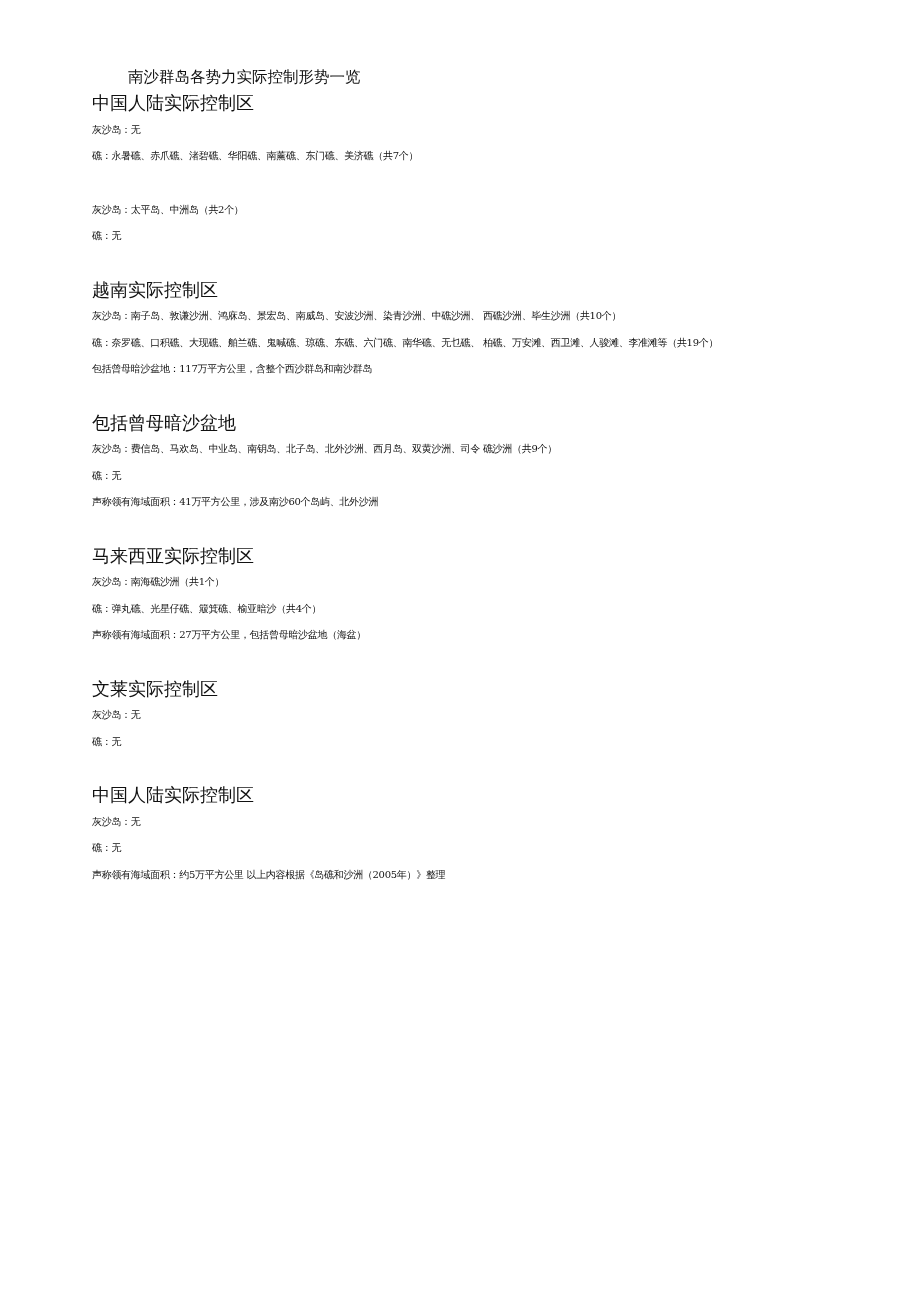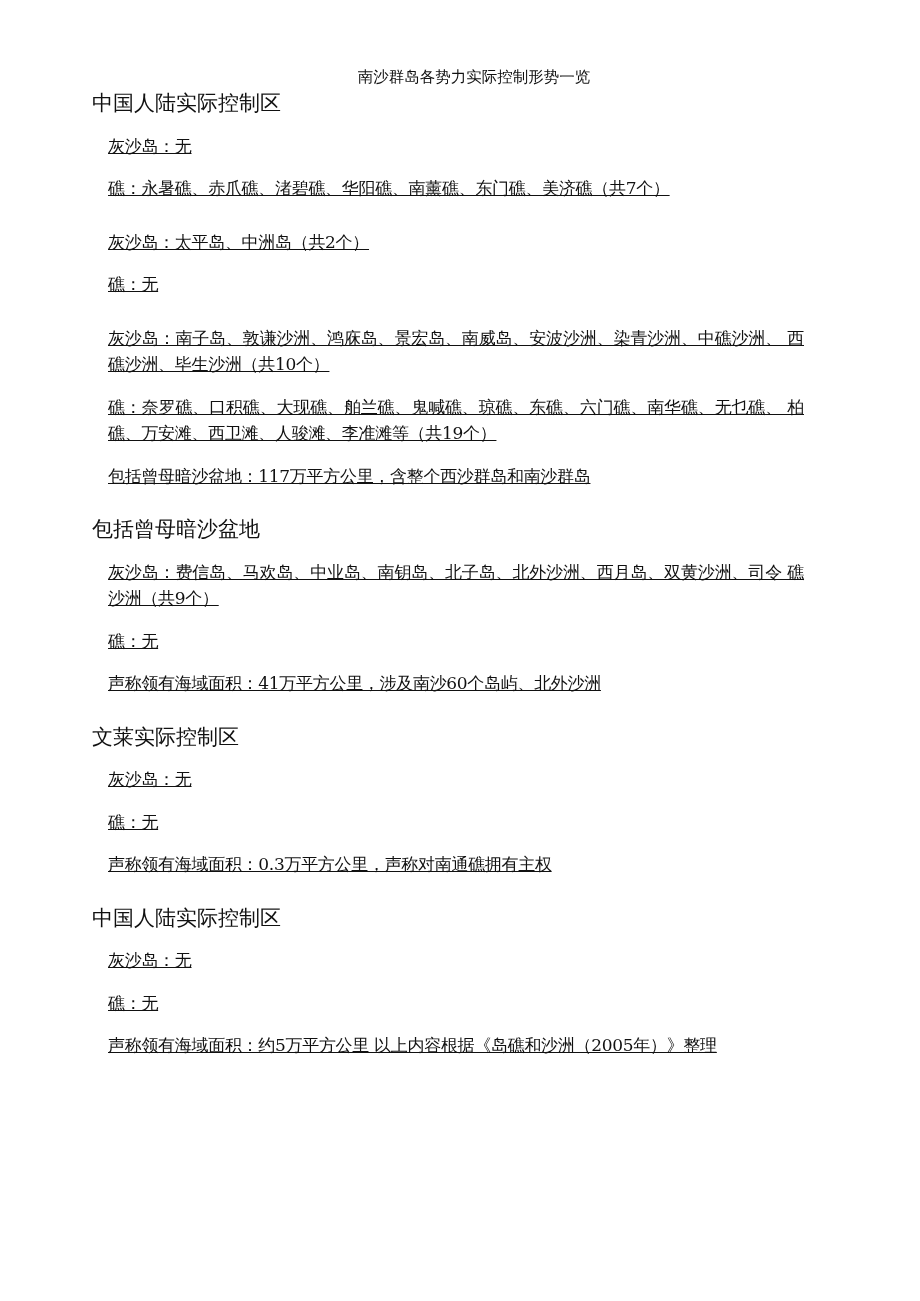--- a/index.html
+++ b/index.html
@@ -15,43 +15,41 @@
       font-family: "DejaVu Serif", "Liberation Serif", serif;
       color: #111111;
     }
     .page {
       position: absolute;
       left: 92px;
       top: 64px;
       width: 728px;
     }
     .doc-title {
-      text-align: center;
       font-size: 15.5px;
       line-height: 26px;
       height: 26px;
       margin: 0;
       font-weight: normal;
       padding-left: 36px;
     }
     .section {
       margin: 0 0 27px 0;
     }
     .line {
-      font-size: 17px;
+      font-size: 10px;
       line-height: 26.5px;
-      margin: 16px;
+      margin: 0;
       text-align: justify;
       text-align-last: left;
       word-break: break-all;
       letter-spacing: -0.3px;
-      text-decoration: underline;
     }
     .heading {
-      font-size: 21px;
+      font-size: 18px;
       line-height: 26.5px;
       margin: 0;
       font-weight: normal;
     }
   </style>
 </head>
 <body>
 
 <div class="page">
   <h1 class="doc-title">南沙群岛各势力实际控制形势一览</h1>
@@ -61,38 +59,44 @@
     <p class="line">灰沙岛：无</p>
     <p class="line">礁：永暑礁、赤爪礁、渚碧礁、华阳礁、南薰礁、东门礁、美济礁（共7个）</p>
   </div>
 
   <div class="section">
     <p class="line">灰沙岛：太平岛、中洲岛（共2个）</p>
     <p class="line">礁：无</p>
   </div>
 
   <div class="section">
+    <h2 class="heading">越南实际控制区</h2>
     <p class="line">灰沙岛：南子岛、敦谦沙洲、鸿庥岛、景宏岛、南威岛、安波沙洲、染青沙洲、中礁沙洲、 西礁沙洲、毕生沙洲（共10个）</p>
     <p class="line">礁：奈罗礁、口积礁、大现礁、舶兰礁、鬼喊礁、琼礁、东礁、六门礁、南华礁、无乜礁、 柏礁、万安滩、西卫滩、人骏滩、李准滩等（共19个）</p>
     <p class="line">包括曾母暗沙盆地：117万平方公里，含整个西沙群岛和南沙群岛</p>
   </div>
 
   <div class="section">
     <h2 class="heading">包括曾母暗沙盆地</h2>
     <p class="line">灰沙岛：费信岛、马欢岛、中业岛、南钥岛、北子岛、北外沙洲、西月岛、双黄沙洲、司令 礁沙洲（共9个）</p>
     <p class="line">礁：无</p>
     <p class="line">声称领有海域面积：41万平方公里，涉及南沙60个岛屿、北外沙洲</p>
   </div>
 
+  <div class="section">
+    <h2 class="heading">马来西亚实际控制区</h2>
+    <p class="line">灰沙岛：南海礁沙洲（共1个）</p>
+    <p class="line">礁：弹丸礁、光星仔礁、簸箕礁、榆亚暗沙（共4个）</p>
+    <p class="line">声称领有海域面积：27万平方公里，包括曾母暗沙盆地（海盆）</p>
+  </div>
 
   <div class="section">
     <h2 class="heading">文莱实际控制区</h2>
     <p class="line">灰沙岛：无</p>
     <p class="line">礁：无</p>
-    <p class="line">声称领有海域面积：0.3万平方公里，声称对南通礁拥有主权</p>
   </div>
 
   <div class="section">
     <h2 class="heading">中国人陆实际控制区</h2>
     <p class="line">灰沙岛：无</p>
     <p class="line">礁：无</p>
     <p class="line">声称领有海域面积：约5万平方公里 以上内容根据《岛礁和沙洲（2005年）》整理</p>
   </div>
 </div>
 

